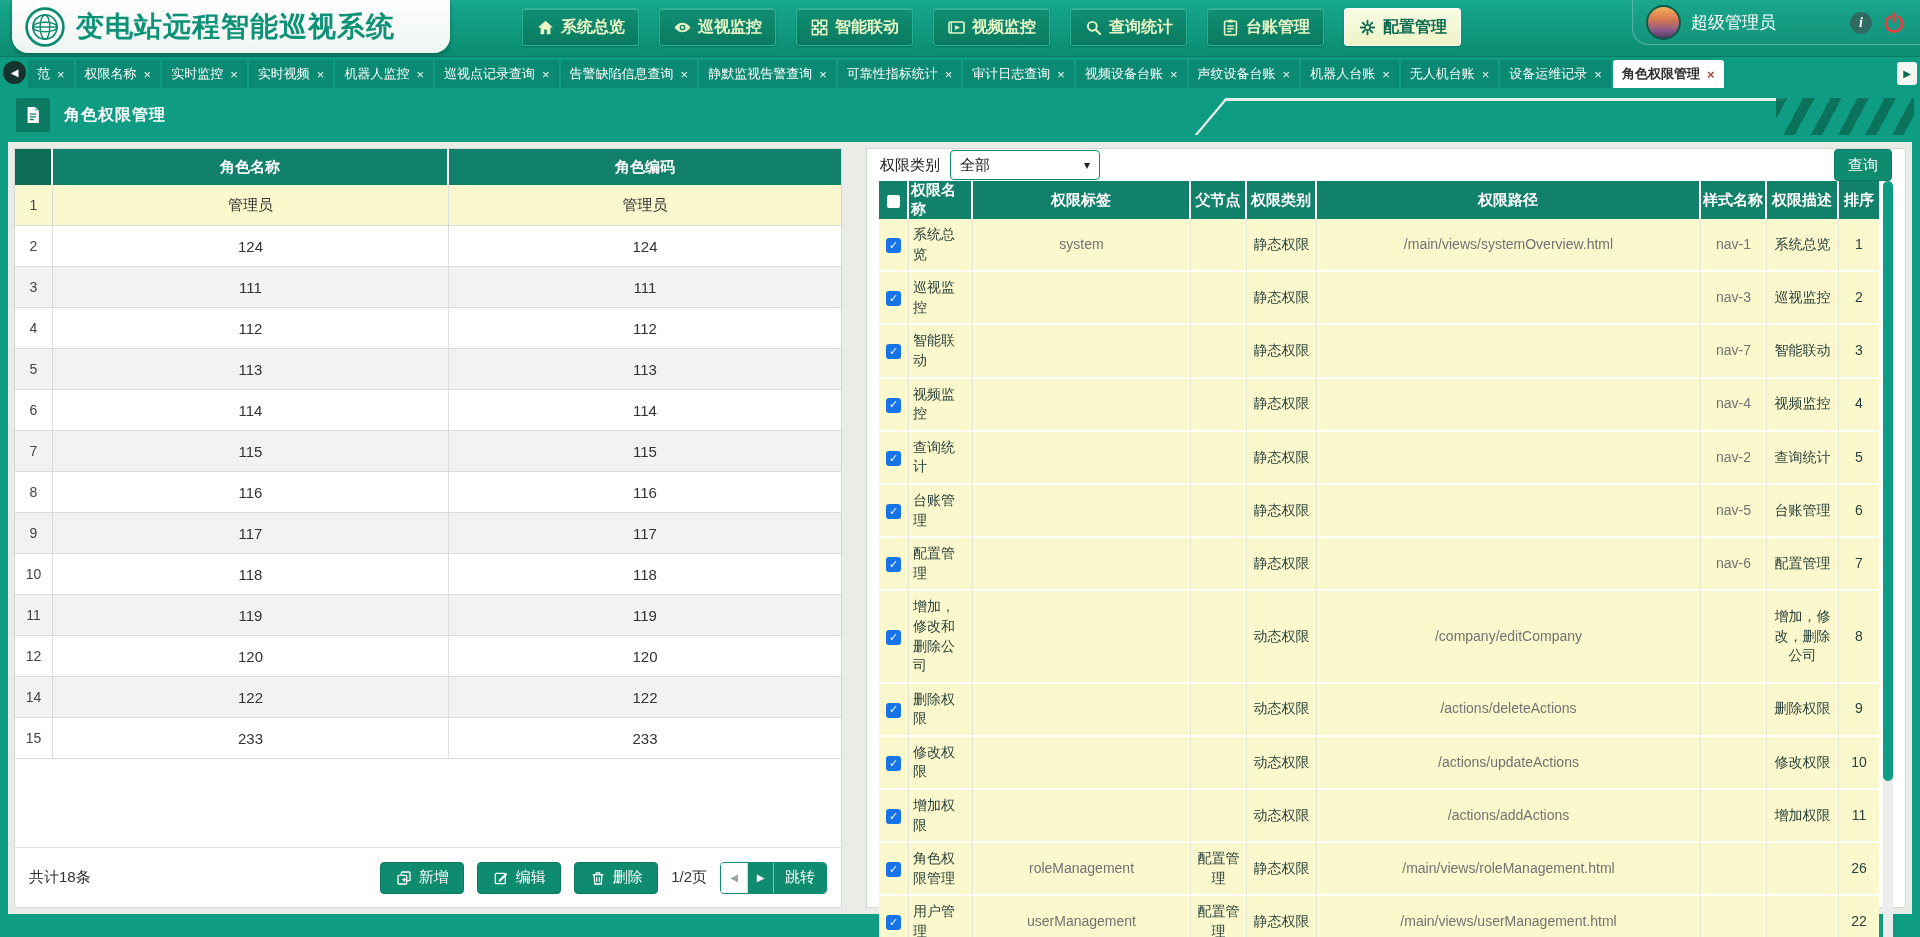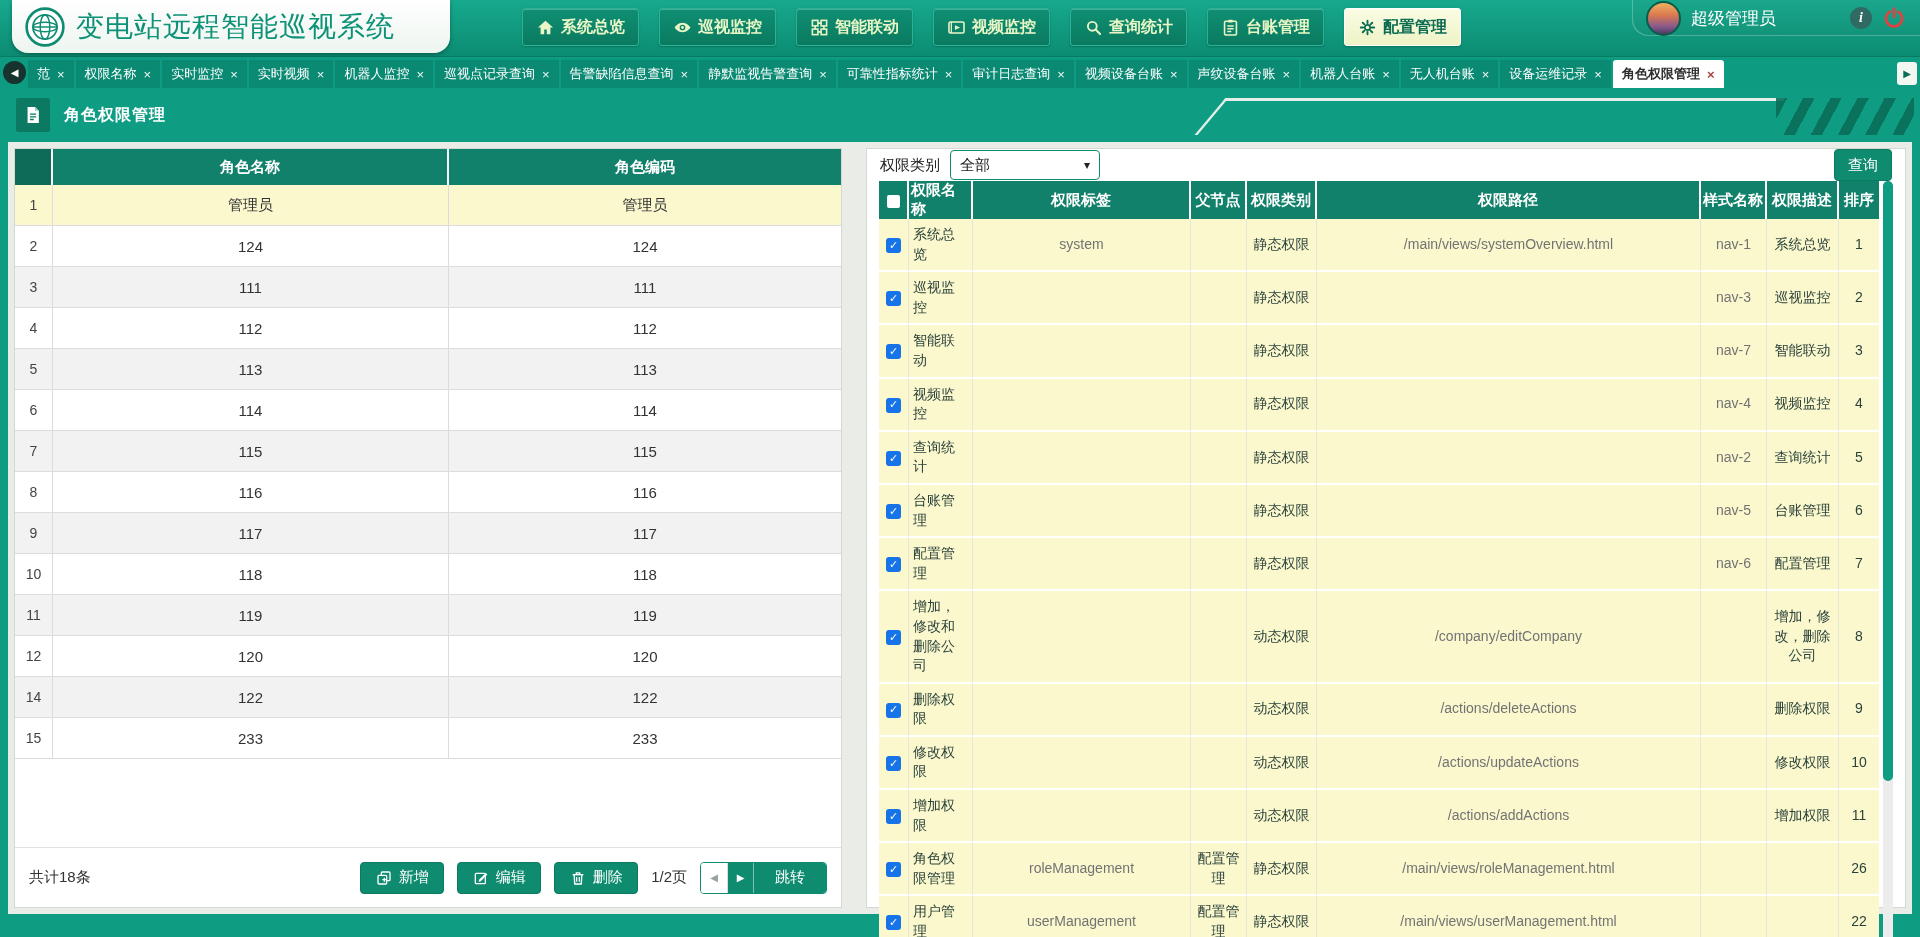--- a/index.html
+++ b/index.html
@@ -3,29 +3,29 @@
 <meta charset="utf-8">
 <style>
   *{box-sizing:border-box;margin:0;padding:0}
   html,body{width:1920px;height:937px;overflow:hidden}
   body{background:#0E9C83;font-family:"Liberation Sans","DejaVu Sans",sans-serif;color:#333}
 
   
   .hdr{position:relative;height:57px;background:linear-gradient(#17A98E,#0B8C72);border-bottom:1px solid #0A7A62}
   .brand{position:absolute;left:12px;top:0;width:438px;height:53px;background:linear-gradient(#ffffff,#EDF5EF);
          border-radius:0 0 16px 16px;box-shadow:0 2px 4px rgba(0,0,0,.3);display:flex;align-items:center;gap:10px;padding-left:12px}
-  .brand-title{font-size:28px;font-weight:normal;color:#0D9277;letter-spacing:1px}
+  .brand-title{font-size:28px;font-weight:bold;color:#0D9277;letter-spacing:1px}
   .nav{position:absolute;left:522px;top:8px;display:flex;gap:20px}
   .nav-btn{height:38px;padding:0 13px;display:flex;align-items:center;gap:6px;cursor:pointer;
            background:linear-gradient(#0F8F74,#0A7A5F);border:1px solid #29B394;border-radius:3px;
            box-shadow:inset 0 1px 0 rgba(255,255,255,.25),0 1px 2px rgba(0,0,0,.2);
            color:#E9F6C6;font-size:16px;font-weight:bold;white-space:nowrap}
   .nav-btn .ni{width:19px;height:19px;flex:none}
   .nav-btn.active{background:linear-gradient(#FBFCE4,#EEF3C6);color:#0A6B50;border-color:#FFFFFF}
-  .userbox{position:absolute;right:0;top:0;height:36px;width:288px;display:flex;align-items:center;gap:10px;padding:0 14px;
+  .userbox{position:absolute;right:0;top:0;height:45px;width:288px;display:flex;align-items:center;gap:10px;padding:0 14px;
            background:linear-gradient(#1AA78C,#12937A);border-radius:0 0 0 16px;box-shadow:inset 1px -1px 0 rgba(255,255,255,.25)}
   .avatar{width:35px;height:35px;border-radius:50%;border:2px solid #0A5B49;flex:none;
           background:linear-gradient(180deg,#F2B05E 0%,#D9784F 40%,#8A5A8C 75%,#4A3B63 100%)}
   .uname{color:#fff;font-size:17px;flex:1}
   .info-ic{width:22px;height:22px;border-radius:50%;background:#2F6B63;color:#fff;display:flex;align-items:center;justify-content:center;
            font-size:14px;font-weight:bold;font-family:"Liberation Serif","DejaVu Serif",serif;font-style:italic;cursor:pointer}
   .power-ic{width:24px;height:24px;color:#E54040;cursor:pointer}
 
   
   .tabbar{position:relative;height:31px;background:#0D9B82;display:flex;align-items:stretch;gap:2px;padding:3px 26px 0 28px;overflow:hidden}
@@ -71,21 +71,21 @@
   .pfoot{margin-top:auto;height:60px;border-top:1px solid #E2E2E2;display:flex;align-items:center;gap:13px;padding:0 14px}
   .total{font-size:15px;color:#333;margin-right:auto}
   .btn{height:32px;min-width:84px;padding:0 12px;display:inline-flex;align-items:center;justify-content:center;gap:7px;cursor:pointer;
        background:#0F8C70;border:1px solid #0C7A5F;border-radius:4px;color:#fff;font-size:15px;white-space:nowrap}
   .btn svg{width:16px;height:16px}
   .btn.small{min-width:58px}
   .pageinfo{font-size:15px;color:#333}
   .pager{display:flex;height:32px;border:1px solid #0F8C70;border-radius:4px;overflow:hidden;cursor:pointer}
   .pager .prev{width:27px;background:#fff;color:#9AA39E;display:flex;align-items:center;justify-content:center;font-size:10px;border-right:1px solid #D8DDD8}
   .pager .next{width:25px;background:#0F8C70;color:#fff;display:flex;align-items:center;justify-content:center;font-size:10px}
-  .pager .jump{background:#0F8C70;color:#fff;font-size:15px;display:flex;align-items:center;padding:0 21px;border-left:1px solid rgba(255,255,255,.45)}
+  .pager .jump{background:#0F8C70;color:#fff;font-size:15px;display:flex;align-items:center;padding:0 11px;border-left:1px solid rgba(255,255,255,.45)}
 
   
   .filter{height:46px;display:flex;align-items:center;gap:10px;padding:0 13px}
   .filter .flabel{font-size:15px;color:#222}
   .select{width:150px;height:30px;background:#fff;border:1px solid #0E8C72;border-radius:4px;display:flex;align-items:center;
           justify-content:space-between;padding:0 9px;font-size:15px;color:#222;cursor:pointer}
   .select .arrow{font-size:12px;color:#222}
   .filter .sp{flex:1}
 
   .ptab-wrap{position:relative;margin:0 12px;flex:none}

